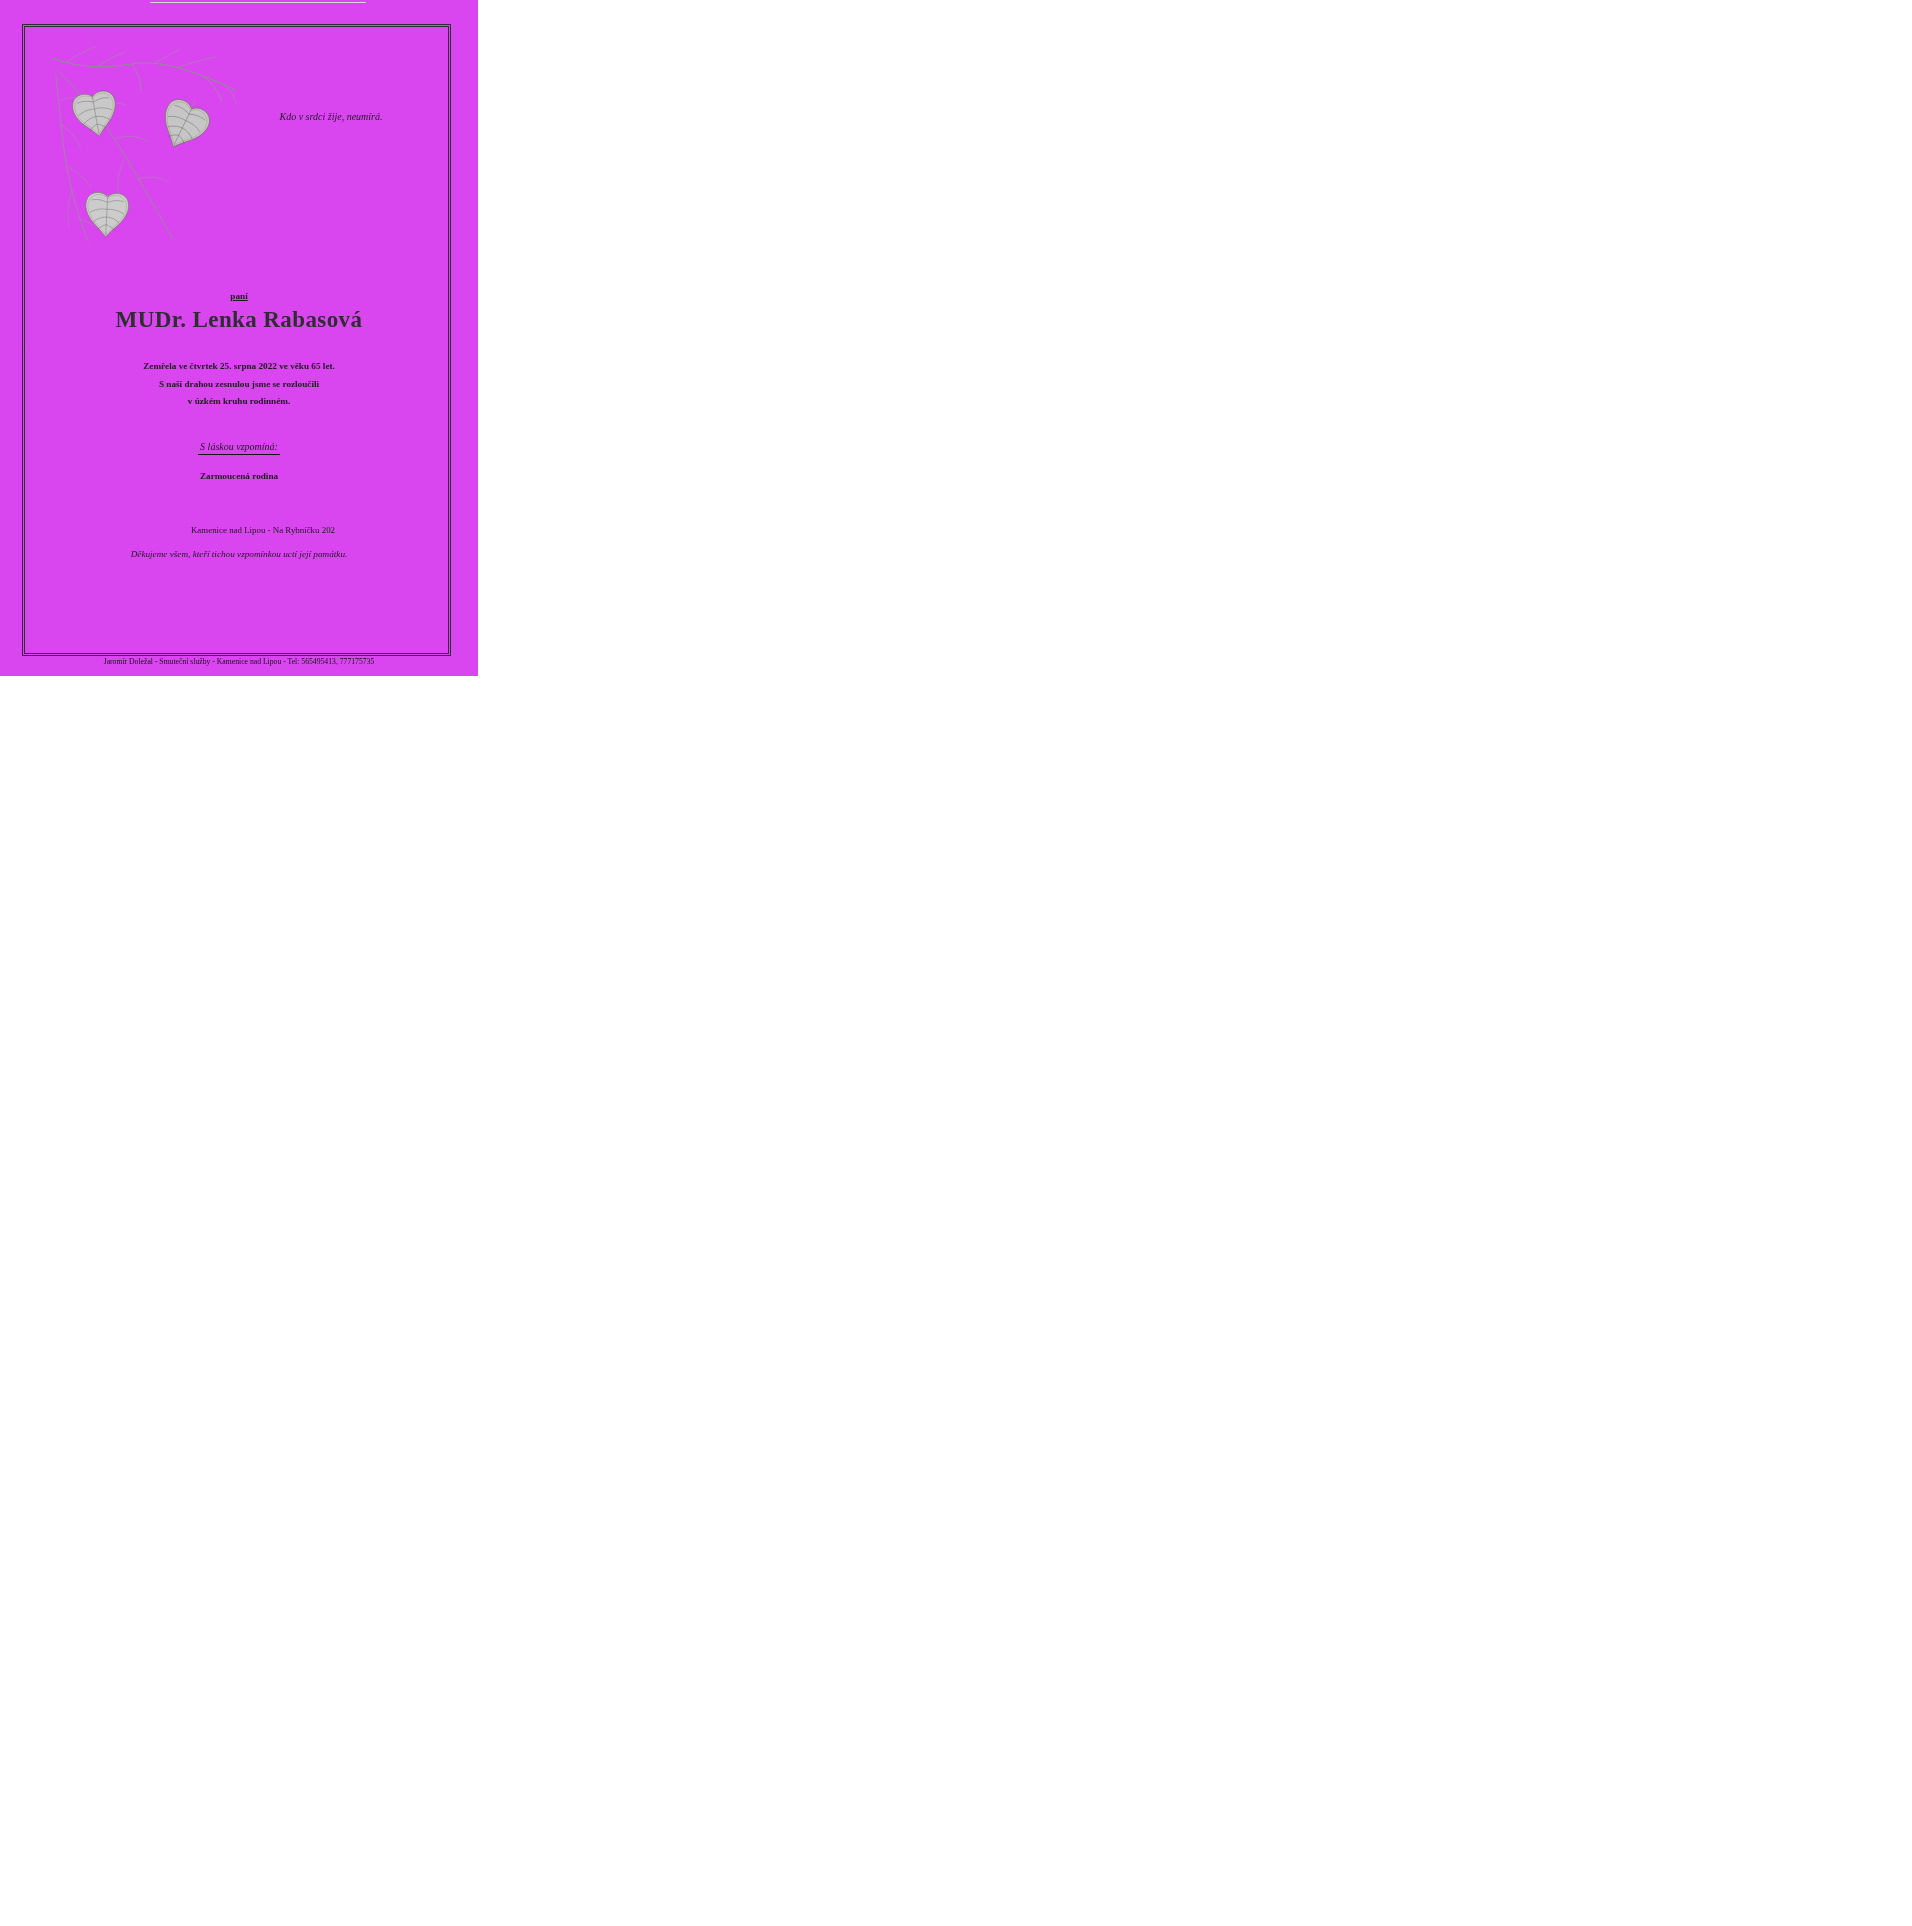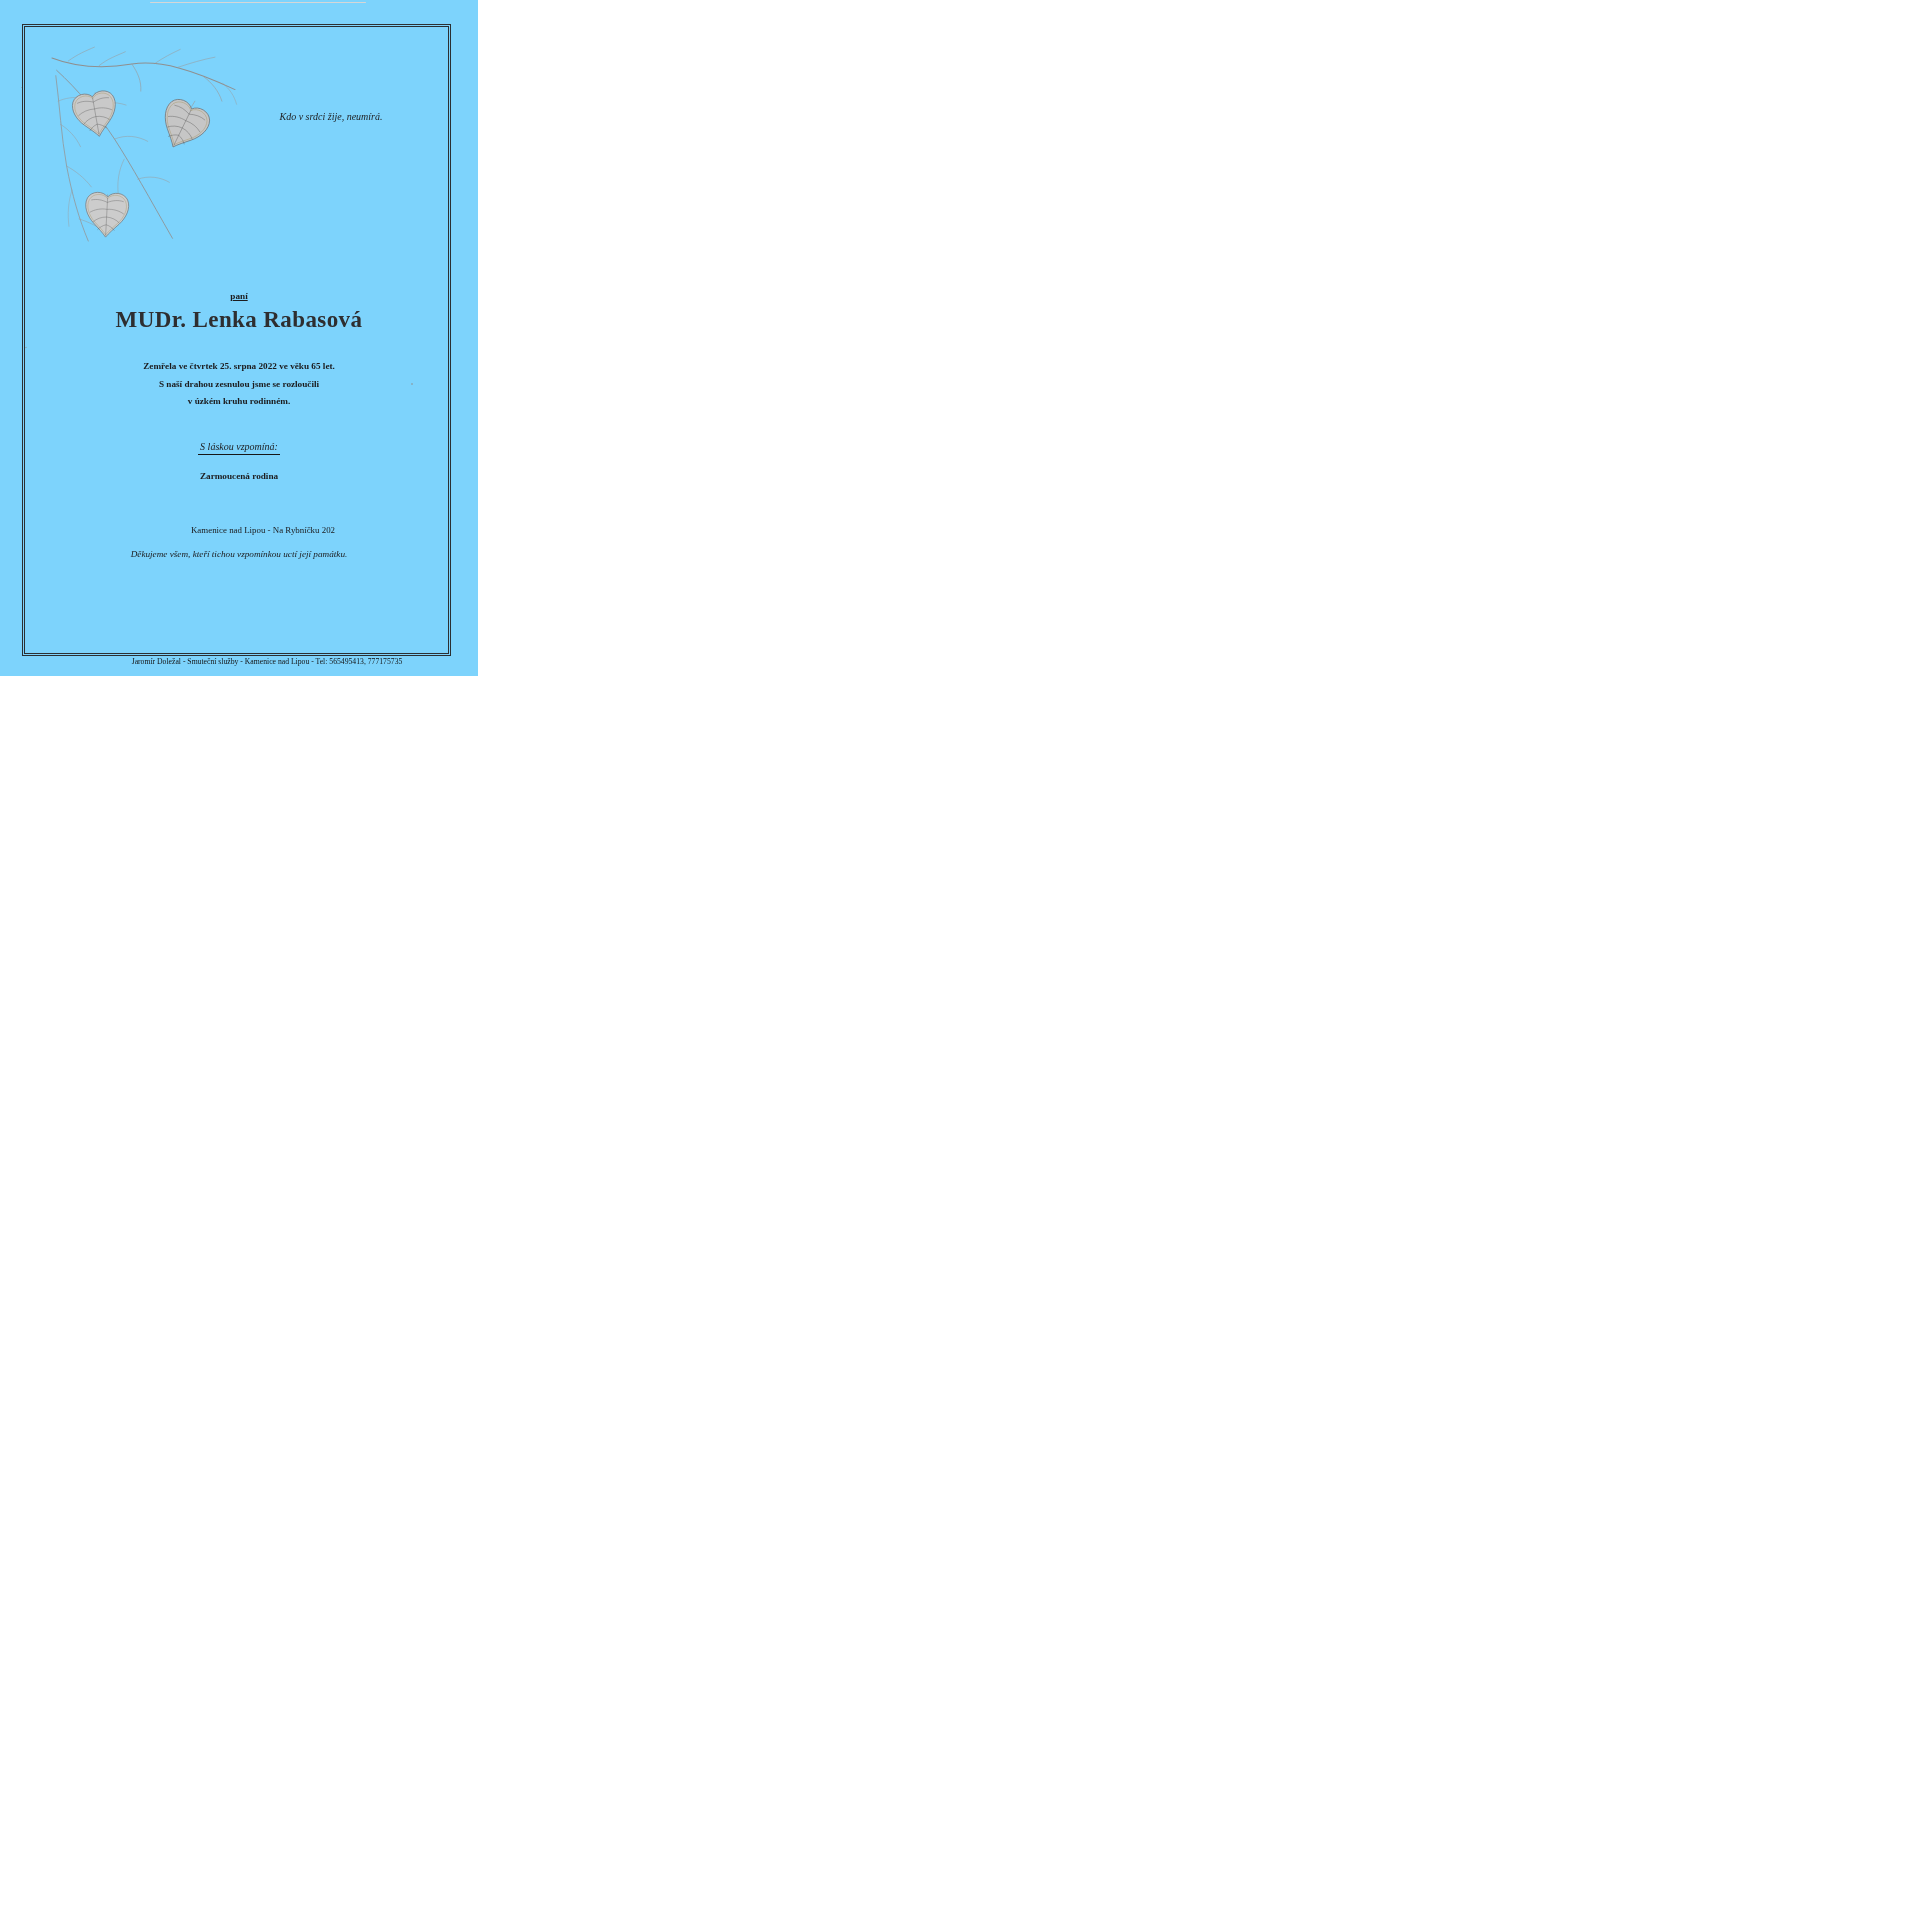--- a/index.html
+++ b/index.html
@@ -6,21 +6,21 @@
   html, body {
     margin: 0;
     padding: 0;
     background: #ffffff;
     font-family: "Liberation Serif", "DejaVu Serif", serif;
   }
   .page {
     position: relative;
     width: 478px;
     height: 676px;
-    background: #7dd3fc;
+    background: #d946ef;
     overflow: hidden;
     color: #1c1c1e;
   }
   
   .scan-edge {
     position: absolute;
     top: 1.9px; left: 150px;
     width: 216px; height: 1.2px;
     background: #d6d6d6;
     border-radius: 0.8px;
@@ -116,21 +116,20 @@
     top: 549px;
     font-style: italic;
     font-size: 9.2px;
     line-height: 11.6px;
   }
   .footer {
     top: 657px;
     font-size: 7.7px;
     line-height: 10.8px;
     color: #141415;
-    padding-left: 28px;
   }
 </style>
 </head>
 <body>
 
 <div class="page">
 
   <div class="scan-edge"></div>
   <div class="speck s1"></div>
   <div class="speck s2"></div>

